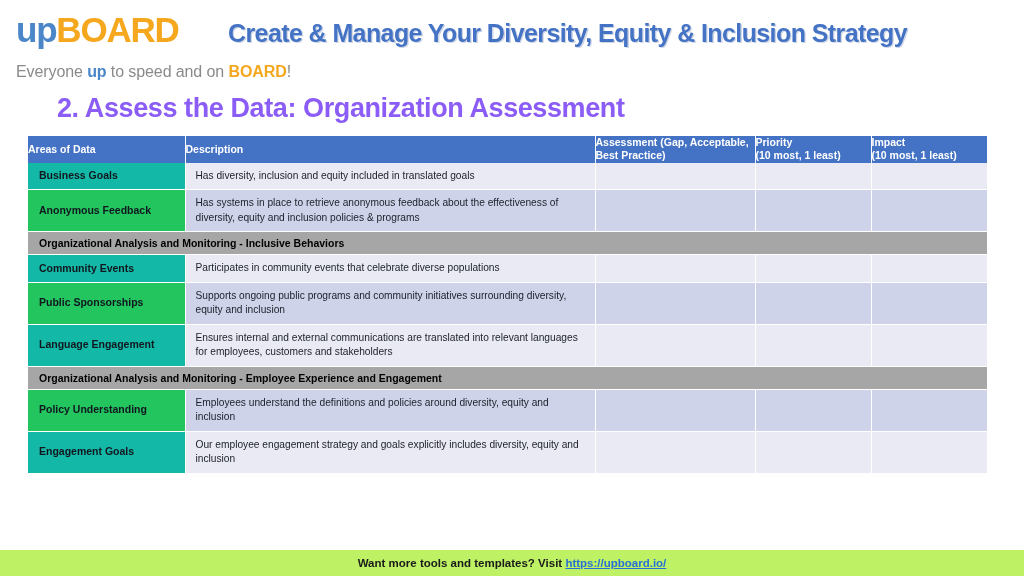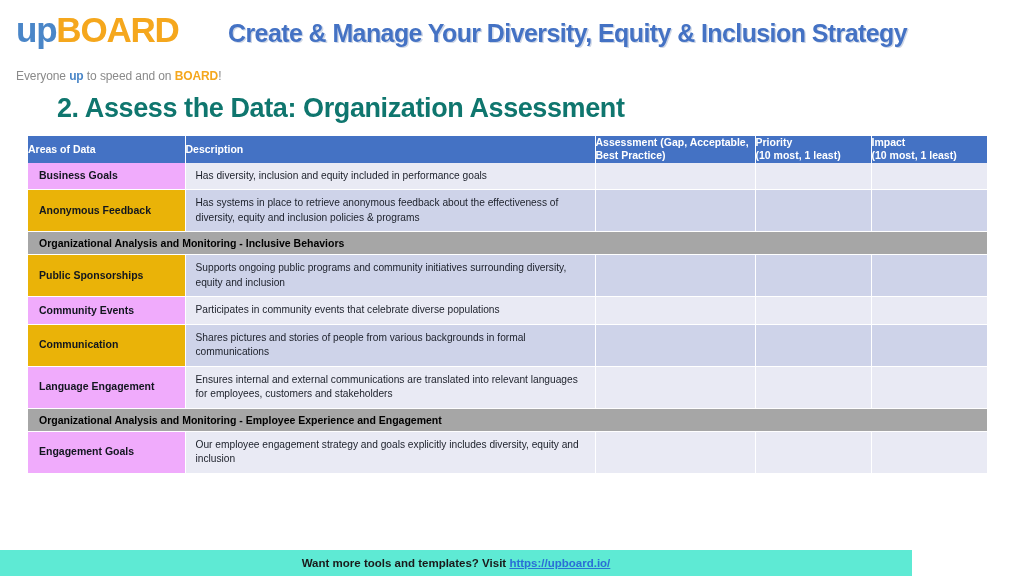--- a/index.html
+++ b/index.html
@@ -31,22 +31,22 @@
   .logo-wordmark {
     font-size: 35px;
     font-weight: bold;
     letter-spacing: -1.2px;
     line-height: 1;
     white-space: nowrap;
   }
   .logo-up { color: #4a86c8; }
   .logo-board { color: #f5a71d; }
   .logo-tagline {
-    margin-top: 22px;
-    font-size: 12px;
+    margin-top: 16px;
+    font-size: 16px;
     color: #8a8a8a;
     letter-spacing: -0.1px;
     white-space: nowrap;
   }
   .logo-tagline b { color: #4a86c8; }
   .logo-tagline .tag-board { color: #f5a71d; font-weight: bold; }
 
   .slide-title {
     position: absolute;
     left: 228px;
@@ -62,21 +62,21 @@
     text-shadow: 1.4px 1.4px 0 rgba(190,200,220,0.75);
   }
 
   
   .page-heading {
     position: absolute;
     left: 57px;
     top: 93px;
     font-size: 27px;
     font-weight: bold;
-    color: #0f766e;
+    color: #8b5cf6;
     letter-spacing: -0.4px;
     white-space: nowrap;
   }
 
   
   .assessment-table {
     position: absolute;
     left: 28px;
     top: 136px;
     width: 959px;
@@ -118,22 +118,22 @@
   }
 
   tr.data-row td {
     border-bottom: 1.5px solid #ffffff;
     border-right: 1.5px solid #ffffff;
   }
   tr.data-row td:last-child { border-right: none; }
 
   tr.data-row.odd td { background: #e9eaf4; }
   tr.data-row.even td { background: #ced3e9; }
-  tr.data-row.odd td.cell-focus { background: #f0abfc; margin-top: 44px; }
-  tr.data-row.even td.cell-focus { background: #eab308; }
+  tr.data-row.odd td.cell-focus { background: #14b8a6; margin-top: 44px; }
+  tr.data-row.even td.cell-focus { background: #22c55e; }
 
   td.cell-focus {
     font-size: 10.5px;
     font-weight: bold;
     color: #12161f;
     padding: 6px 8px 6px 11px;
     line-height: 1.3;
   }
   td.cell-desc {
     font-size: 10.2px;
@@ -141,23 +141,23 @@
     padding: 6px 10px 6px 10px;
     line-height: 1.42;
   }
   td.cell-blank { }
 
   
   .slide-footer {
     position: absolute;
     left: 0;
     top: 550px;
-    width: 912px;
+    width: 1024px;
     height: 26px;
-    background: #5eead4;
+    background: #bef264;
     display: flex;
     align-items: center;
     justify-content: center;
   }
   .footer-text {
     font-size: 11.5px;
     font-weight: bold;
     color: #1a1a1a;
     white-space: nowrap;
   }
@@ -204,65 +204,65 @@
       </th>
       <th>
         <span>Impact</span><br>
         <span>(10 most, 1 least)</span>
       </th>
     </tr>
   </thead>
   <tbody id="table-body">
       <tr class="data-row odd">
         <td class="cell-focus">Business Goals</td>
-        <td class="cell-desc">Has diversity, inclusion and equity included in performance goals</td>
+        <td class="cell-desc">Has diversity, inclusion and equity included in translated goals</td>
         <td class="cell-blank"></td>
         <td class="cell-blank"></td>
         <td class="cell-blank"></td>
       </tr>
       <tr class="data-row even">
         <td class="cell-focus">Anonymous Feedback</td>
         <td class="cell-desc">Has systems in place to retrieve  anonymous feedback about the effectiveness of diversity, equity and inclusion policies &amp; programs</td>
         <td class="cell-blank"></td>
         <td class="cell-blank"></td>
         <td class="cell-blank"></td>
       </tr>
       <tr class="section-row">
         <td colspan="5">Organizational Analysis and Monitoring - Inclusive Behaviors</td>
       </tr>
+      <tr class="data-row odd">
+        <td class="cell-focus">Community Events</td>
+        <td class="cell-desc">Participates in community events that celebrate diverse populations</td>
+        <td class="cell-blank"></td>
+        <td class="cell-blank"></td>
+        <td class="cell-blank"></td>
+      </tr>
       <tr class="data-row even">
         <td class="cell-focus">Public Sponsorships</td>
         <td class="cell-desc">Supports ongoing public programs and community initiatives surrounding diversity, equity and inclusion</td>
         <td class="cell-blank"></td>
         <td class="cell-blank"></td>
         <td class="cell-blank"></td>
       </tr>
       <tr class="data-row odd">
-        <td class="cell-focus">Community Events</td>
-        <td class="cell-desc">Participates in community events that celebrate diverse populations</td>
-        <td class="cell-blank"></td>
-        <td class="cell-blank"></td>
-        <td class="cell-blank"></td>
-      </tr>
-      <tr class="data-row even">
-        <td class="cell-focus">Communication</td>
-        <td class="cell-desc">Shares pictures and stories of people from various backgrounds in formal communications</td>
-        <td class="cell-blank"></td>
-        <td class="cell-blank"></td>
-        <td class="cell-blank"></td>
-      </tr>
-      <tr class="data-row odd">
         <td class="cell-focus">Language Engagement</td>
         <td class="cell-desc">Ensures internal and external communications are translated into relevant languages for employees, customers and stakeholders</td>
         <td class="cell-blank"></td>
         <td class="cell-blank"></td>
         <td class="cell-blank"></td>
       </tr>
       <tr class="section-row">
         <td colspan="5">Organizational Analysis and Monitoring - Employee Experience and Engagement</td>
+      </tr>
+      <tr class="data-row even">
+        <td class="cell-focus">Policy Understanding</td>
+        <td class="cell-desc">Employees understand the definitions and policies around diversity, equity and inclusion</td>
+        <td class="cell-blank"></td>
+        <td class="cell-blank"></td>
+        <td class="cell-blank"></td>
       </tr>
       <tr class="data-row odd">
         <td class="cell-focus">Engagement Goals</td>
         <td class="cell-desc">Our employee engagement strategy and goals explicitly includes diversity, equity and inclusion</td>
         <td class="cell-blank"></td>
         <td class="cell-blank"></td>
         <td class="cell-blank"></td>
       </tr>
     </tbody>
 </table>

